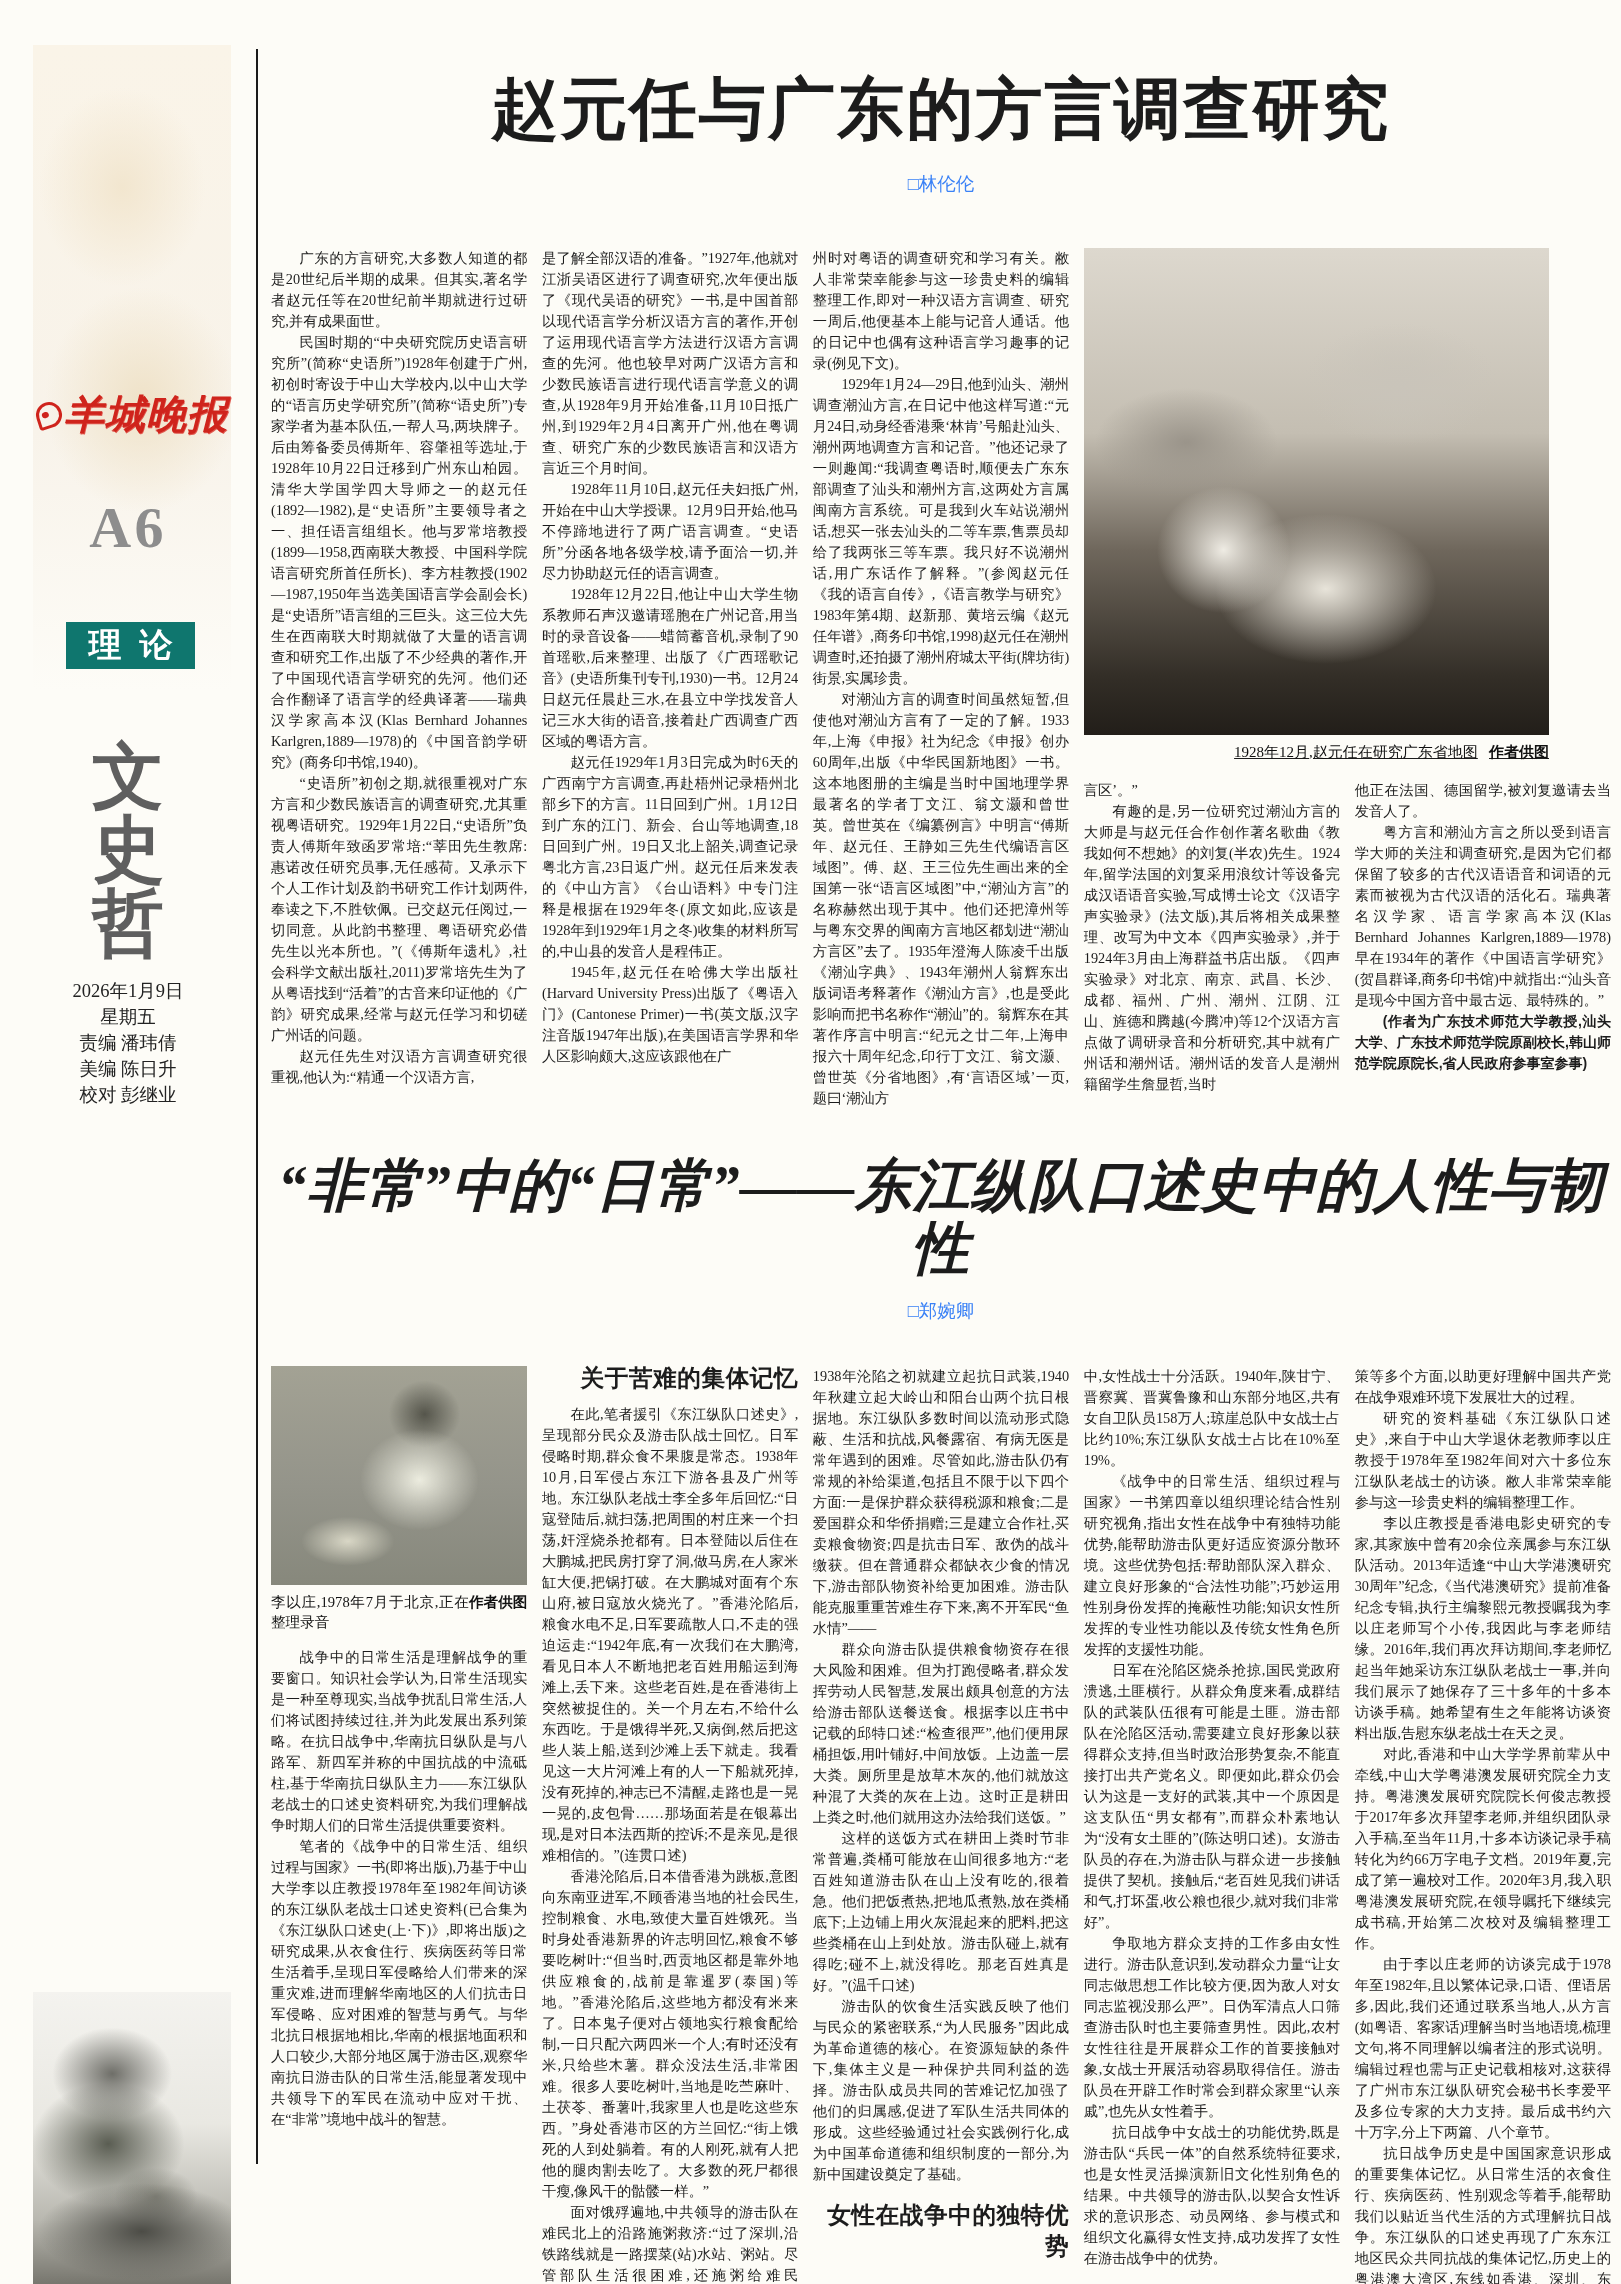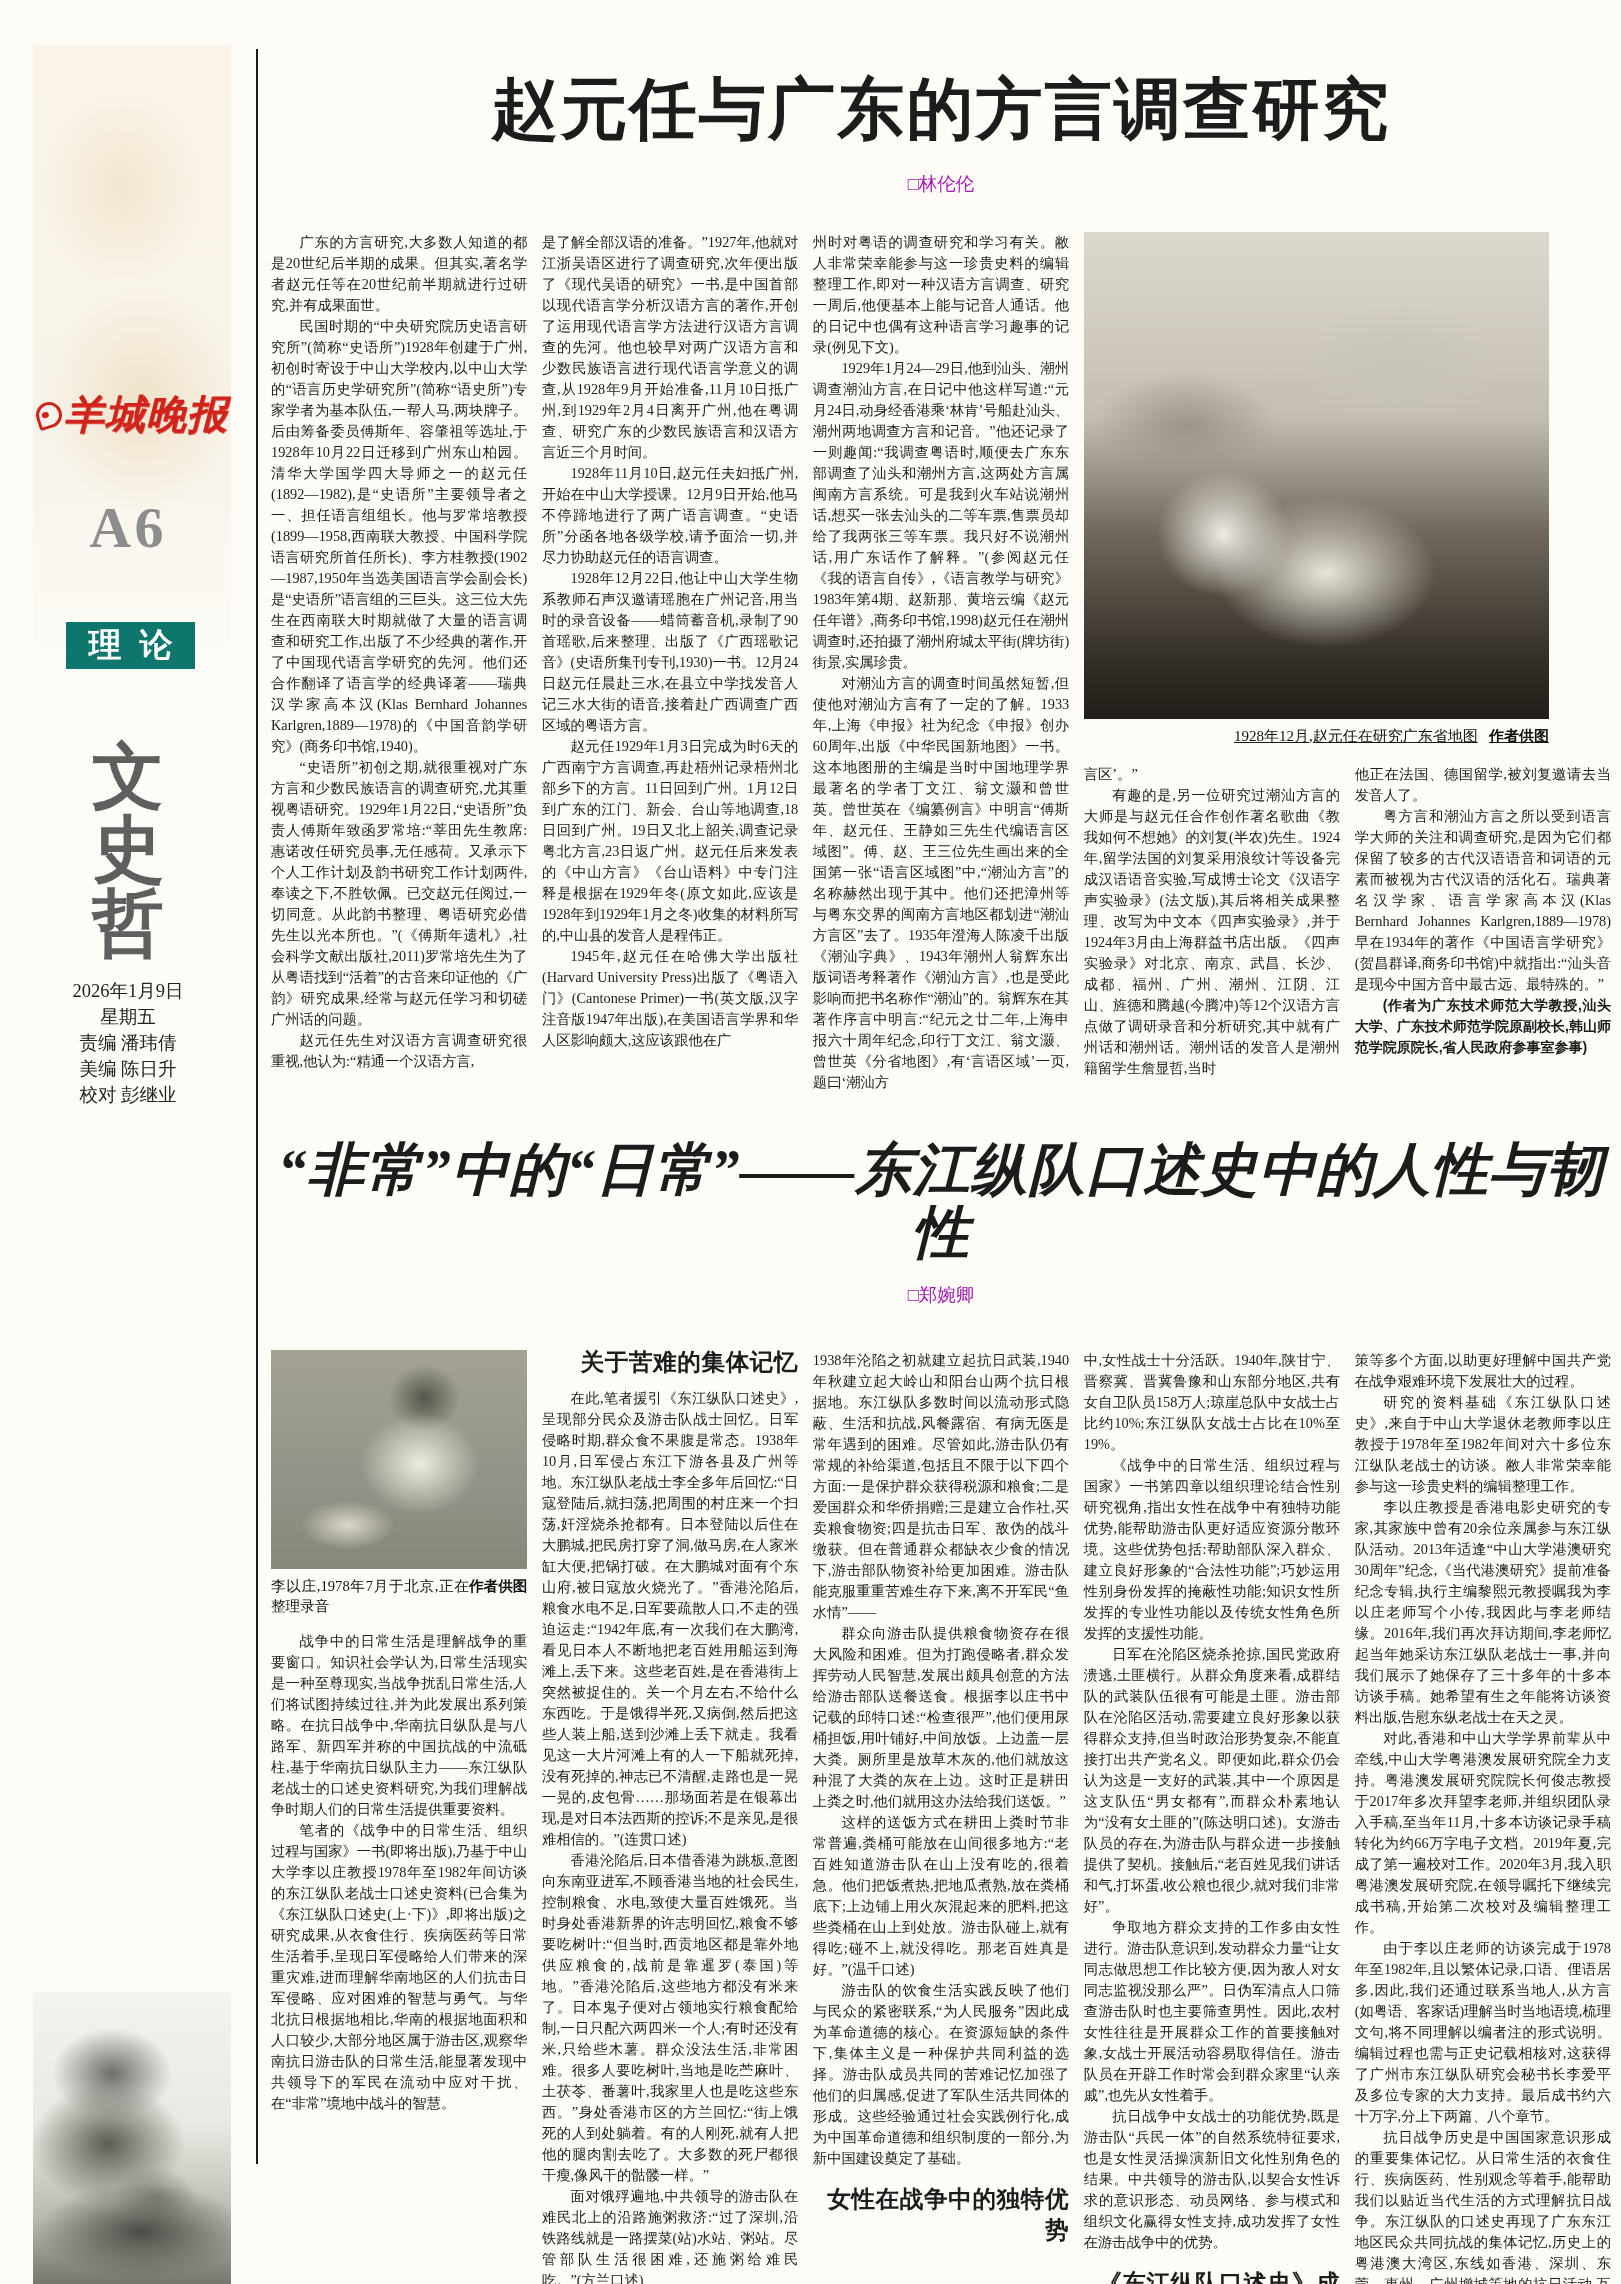--- a/index.html
+++ b/index.html
@@ -34,25 +34,25 @@
           radial-gradient(42% 22% at 40% 28%, #6e6e68 0%, rgba(110,110,104,0) 72%),
           radial-gradient(55% 30% at 38% 52%, #5a5d52 0%, rgba(90,93,82,0) 70%),
           radial-gradient(70% 22% at 55% 82%, #4c4c46 0%, rgba(76,76,70,0) 75%),
           radial-gradient(30% 14% at 62% 70%, #8a8a80 0%, rgba(138,138,128,0) 70%),
           linear-gradient(180deg,#f4f3ef 0%,#e9e8e2 45%,#b9b8b0 78%,#77766e 100%);}
   
   .content{position:absolute;left:271px;top:0;width:1340px;}
   .a-title{width:100%;text-align:center;font-weight:bold;line-height:1.12;letter-spacing:2.2px;}
   .t1{padding-top:72px;font-size:67px;}
   .t2{margin-top:30px;font-size:57px;letter-spacing:0.6px;font-style:italic;}
-  .a-author{width:100%;text-align:center;font-size:18.5px;color:#a21caf;font-family:Liberation Serif, serif;}
+  .a-author{width:100%;text-align:center;font-size:18.5px;color:#3b82f6;font-family:Liberation Serif, serif;}
   .au1{margin-top:23.6px;}
   .au2{margin-top:17px;}
   .cols{display:flex;gap:14.6px;align-items:flex-start;}
-  .body1{position:relative;margin-top:36px;min-height:876px;}
+  .body1{position:relative;margin-top:52px;min-height:876px;}
   .body2{margin-top:43px;min-height:1019px;}
   .col{flex:1;min-width:0;}
   .para{margin:0;font-size:14.3px;line-height:21px;text-align:justify;text-indent:2em;
         font-family:"Liberation Serif","DejaVu Serif",serif;}
   .para.cont{text-indent:0;}
   .para.bio{font-weight:bold;font-family:"Liberation Sans",sans-serif;font-size:14px;}
   .subhead{font-family:"Liberation Sans",sans-serif;font-weight:bold;font-size:23.6px;line-height:1.3;
            margin:14.6px 0 10px;letter-spacing:0.6px;text-align:right;}
   .col .subhead:first-child{margin-top:-3.4px;}
   

